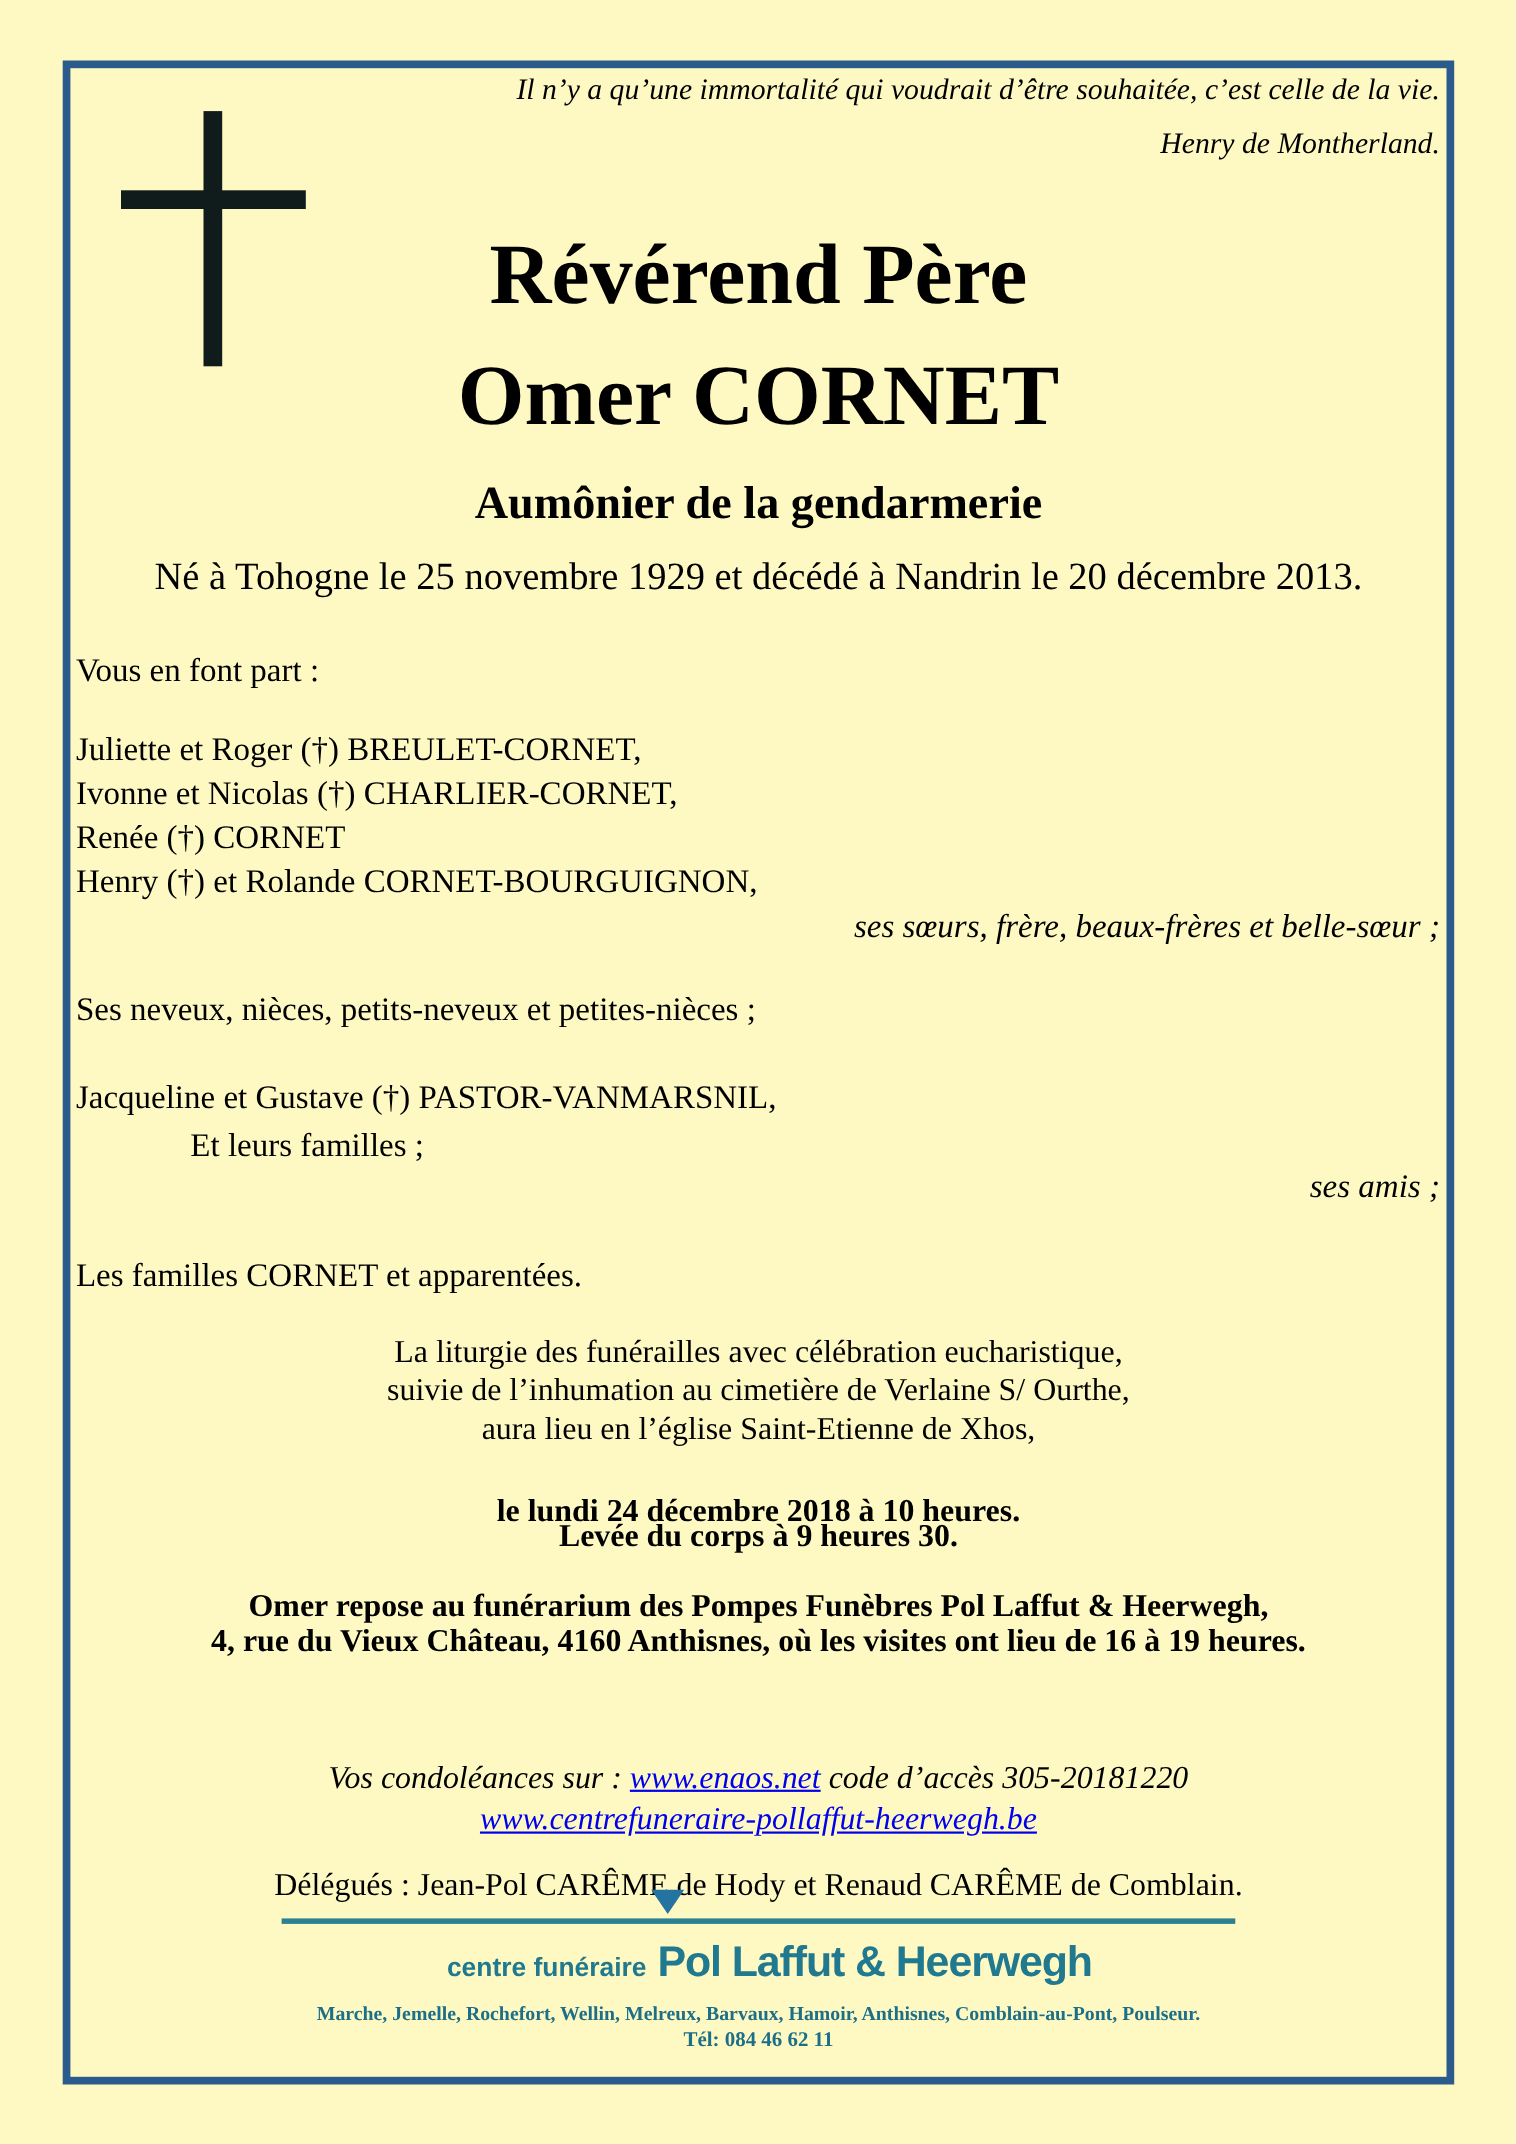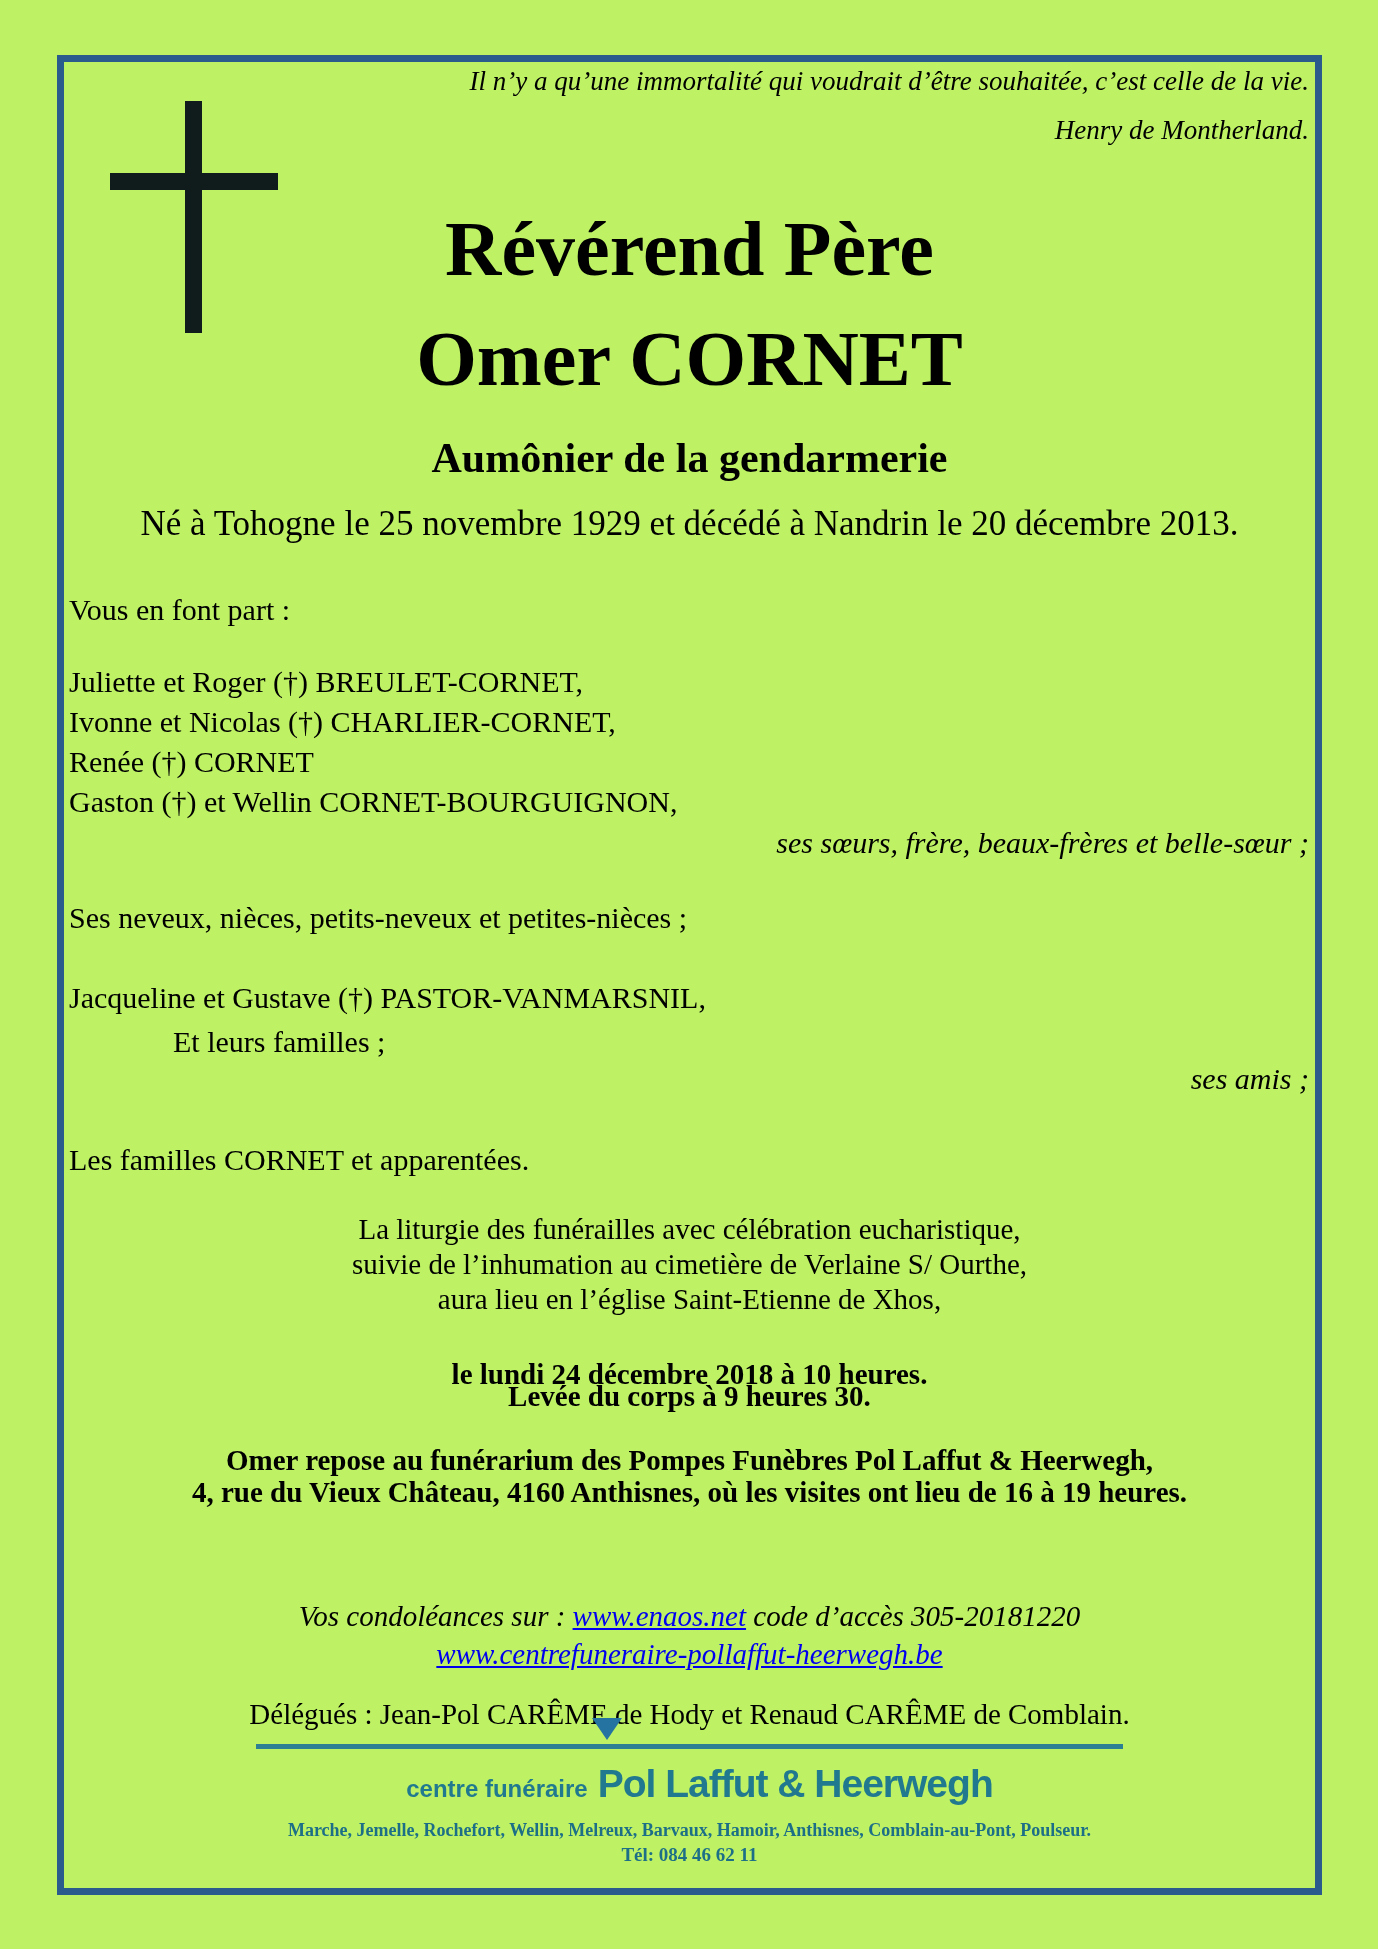--- a/index.html
+++ b/index.html
@@ -1,16 +1,16 @@
 <!DOCTYPE html>
 <html><head>
 <meta charset="utf-8">
 <style>
   html,body{margin:0;padding:0;background:#ffffff;}
-  .page{position:relative;width:1378px;height:1949px;background:#bef264;
+  .page{position:relative;width:1378px;height:1949px;background:#fef9c3;
         font-family:"Liberation Serif","DejaVu Serif",serif;color:#000;}
   .frame{position:absolute;left:57px;top:55px;width:1265px;height:1840px;
          border:7px solid #2b5a8c;box-sizing:border-box;}
   .frame p{margin:0;}
 
   
   .quote{position:absolute;top:2px;left:0;right:6px;text-align:right;
          font-style:italic;font-size:27px;line-height:34px;}
   .quote .attr{margin-top:15px;}
 
@@ -93,21 +93,21 @@
     <h1 class="title2">Omer CORNET</h1>
     <h2 class="subtitle">Aumônier de la gendarmerie</h2>
     <p class="birth">Né à Tohogne le 25 novembre 1929 et décédé à Nandrin le 20 décembre 2013.</p>
 
     <p class="body-left vous">Vous en font part :</p>
 
     <div class="body-left family">
       <p>Juliette et Roger (†) BREULET-CORNET,</p>
       <p>Ivonne et Nicolas (†) CHARLIER-CORNET,</p>
       <p>Renée (†) CORNET</p>
-      <p>Gaston (†) et Wellin CORNET-BOURGUIGNON,</p>
+      <p>Henry (†) et Rolande CORNET-BOURGUIGNON,</p>
     </div>
 
     <p class="rel-right r1">ses sœurs, frère, beaux-frères et belle-sœur ;</p>
     <p class="body-left neveux">Ses neveux, nièces, petits-neveux et petites-nièces ;</p>
     <p class="body-left jacq">Jacqueline et Gustave (†) PASTOR-VANMARSNIL,</p>
     <p class="body-left etfam">Et leurs familles ;</p>
     <p class="rel-right r2">ses amis ;</p>
     <p class="body-left lesfam">Les familles CORNET et apparentées.</p>
 
     <div class="liturgy">

